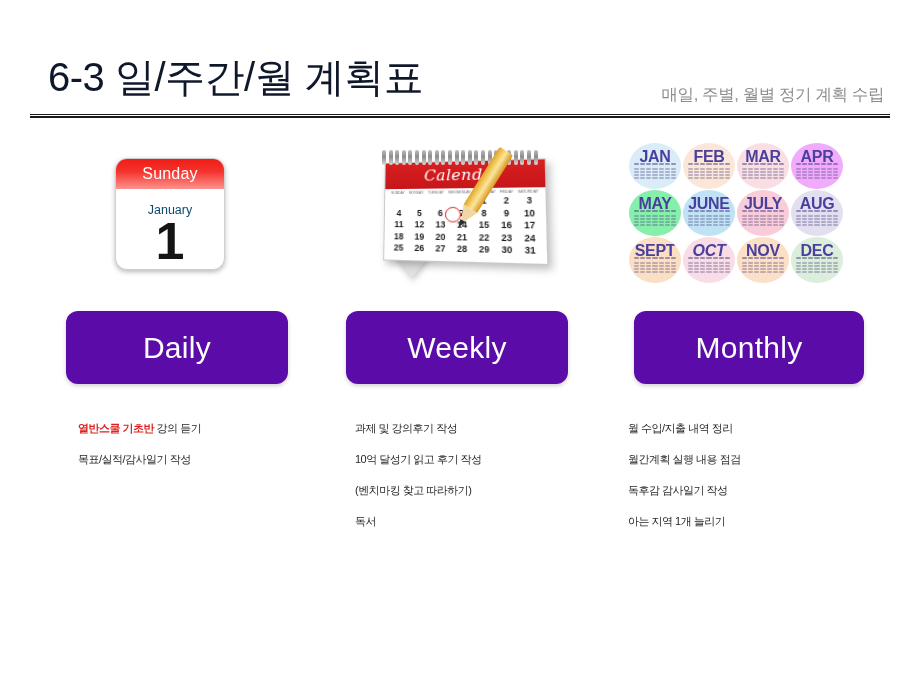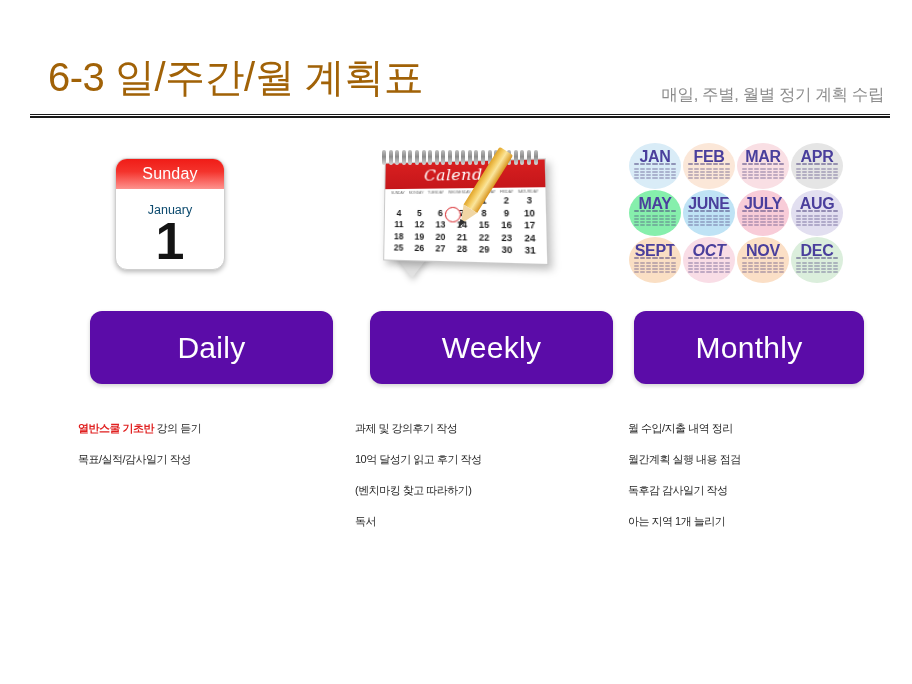--- a/index.html
+++ b/index.html
@@ -22,21 +22,21 @@
     top: 52px;
     width: 860px;
     height: 66px;
   }
   #page-title {
     position: absolute;
     left: 18px;
     top: -2px;
     font-size: 40px;
     font-weight: 400;
-    color: #a16207;
+    color: #0f172a;
     letter-spacing: -0.5px;
     white-space: nowrap;
   }
   #page-subtitle {
     position: absolute;
     right: 6px;
     bottom: 12px;
     font-size: 16.5px;
     color: #8c8c8c;
     letter-spacing: -0.4px;
@@ -273,22 +273,22 @@
     height: 2px;
     background: rgba(70,60,120,.32);
     border-radius: 1px;
   }
   .month-chip .mini-head i { background: rgba(70,60,120,.5); height: 2px; }
 
   
   .period-button {
     position: absolute;
     top: 171px;
-    left: 40px;
-    width: 243px;
+    left: 16px;
+    width: 222px;
     height: 73px;
     border-radius: 12px;
     border: none;
     background: #5b0ca8;
     color: #ffffff;
     font-size: 30px;
     font-family: "Liberation Sans", sans-serif;
     letter-spacing: .3px;
     box-shadow: 0 2px 4px rgba(0,0,0,.18);
     cursor: pointer;
@@ -581,21 +581,21 @@
             <i></i>
             <i></i>
             <i></i>
             <i></i>
             <i></i>
             <i></i>
             <i></i>
             <i></i>
           </div>
         </div>
-        <div class="month-chip" style="background: #e5e5e5;">
+        <div class="month-chip" style="background: #f0abfc;">
           <div class="month-name">APR</div>
           <div class="mini-grid mini-head">
             <i></i>
             <i></i>
             <i></i>
             <i></i>
             <i></i>
             <i></i>
             <i></i>
           </div>

